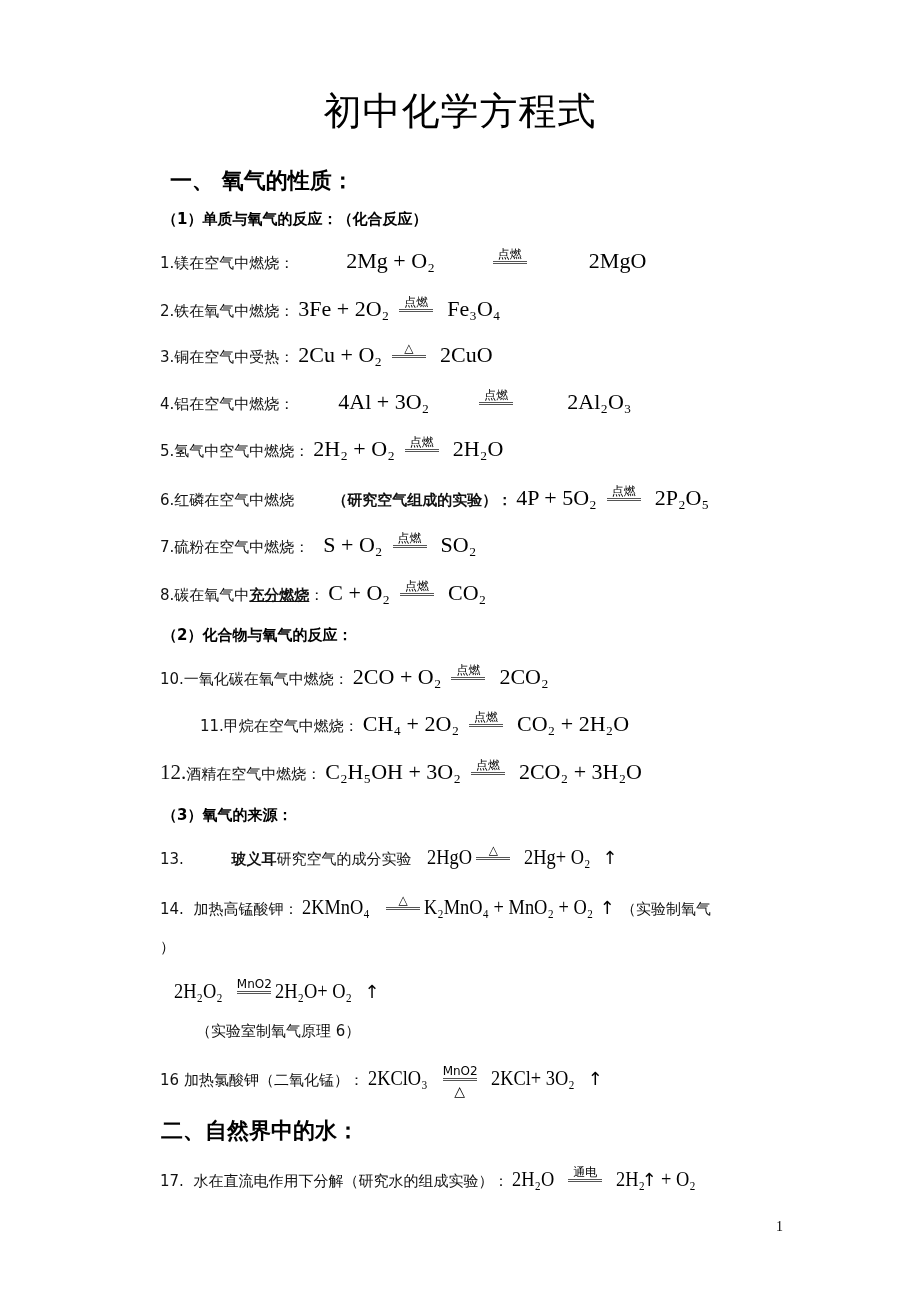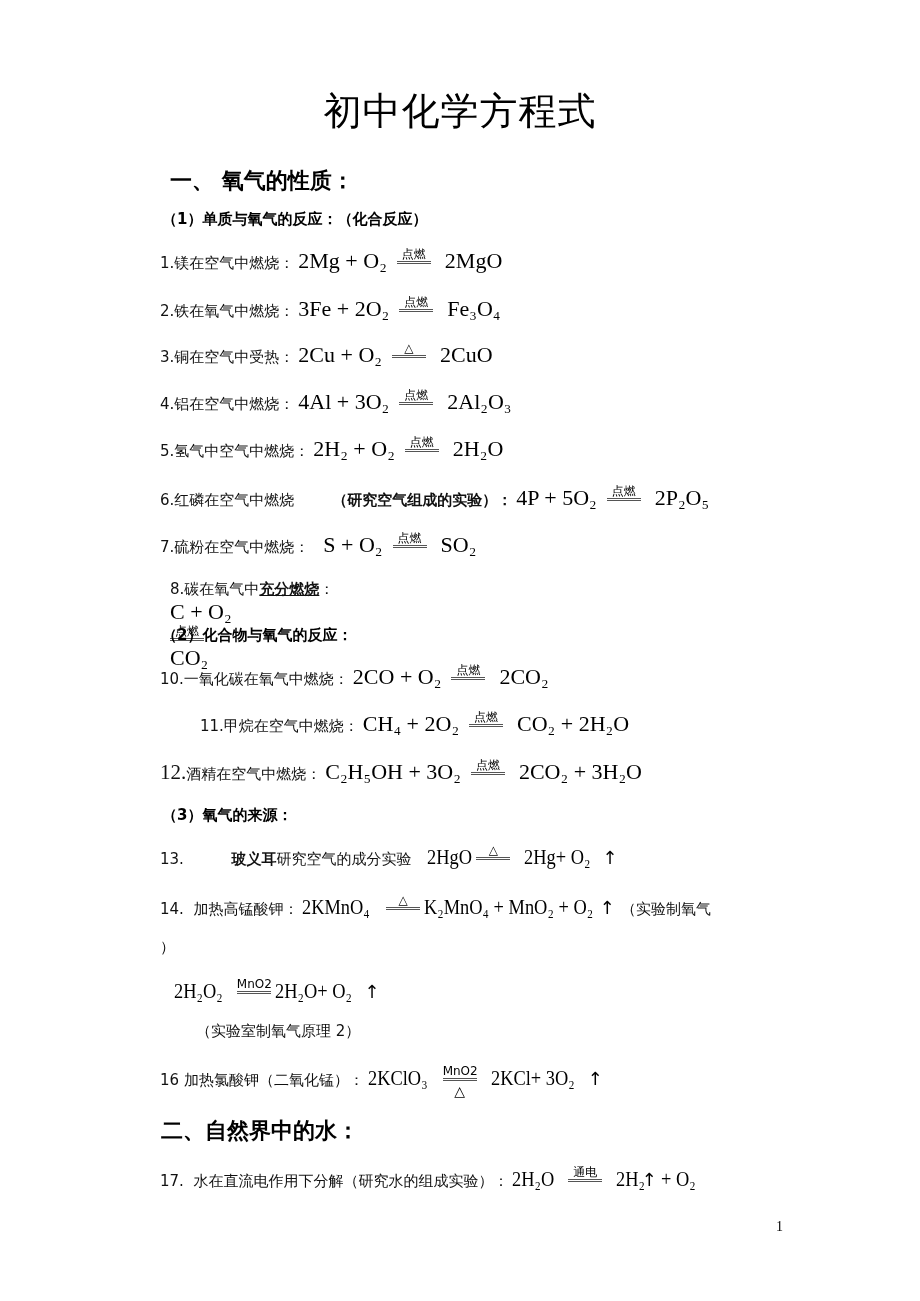--- a/index.html
+++ b/index.html
@@ -21,21 +21,21 @@
   .page-number { position: absolute; left: 776px; top: 1219px; font-size: 14px; }
 </style>
 </head>
 <body>
 
 <div class="page-title">初中化学方程式</div>
 
 <div class="section-heading" style="top:166px;margin-left:9px;">一、  氧气的性质：</div>
 <div class="sub-heading" style="top:210px;">（1）单质与氧气的反应：（化合反应）</div>
 
-<div class="line" style="top:248px;">
+<div class="line" style="top:248px;gap:48px;">
   <span class="label"><span>1.</span><span>镁在空气中燃烧：</span></span>
   <span class="eq">2Mg + O₂</span>
   <span class="cond">
       <span class="top">点燃</span>
       <span class="bar"></span>
     </span>
   <span class="eq">2MgO</span>
 </div>
 
 <div class="line" style="top:296px;">
@@ -51,21 +51,21 @@
 <div class="line" style="top:342px;">
   <span class="label"><span>3.</span><span>铜在空气中受热：</span></span>
   <span class="eq">2Cu + O₂</span>
   <span class="cond">
       <span class="top">△</span>
       <span class="bar"></span>
     </span>
   <span class="eq">2CuO</span>
 </div>
 
-<div class="line" style="top:389px;">
+<div class="line" style="top:389px;gap:40px;">
   <span class="label"><span>4.</span><span>铝在空气中燃烧：</span></span>
   <span class="eq">4Al + 3O₂</span>
   <span class="cond">
       <span class="top">点燃</span>
       <span class="bar"></span>
     </span>
   <span class="eq">2Al₂O₃</span>
 </div>
 
 <div class="line" style="top:436px;">
@@ -91,21 +91,21 @@
 <div class="line" style="top:532px;">
   <span class="label"><span>7.</span><span>硫粉在空气中燃烧：</span></span>
   <span class="eq" style="margin-left:14px;">S + O₂</span>
   <span class="cond">
       <span class="top">点燃</span>
       <span class="bar"></span>
     </span>
   <span class="eq">SO₂</span>
 </div>
 
-<div class="line" style="top:580px;flex-direction:column;">
+<div class="line" style="top:580px;">
   <span class="label"><span>8.</span><span>碳在氧气中</span><u>充分燃烧</u><span>：</span></span>
   <span class="eq">C + O₂</span>
   <span class="cond">
       <span class="top">点燃</span>
       <span class="bar"></span>
     </span>
   <span class="eq">CO₂</span>
 </div>
 
 <div class="sub-heading" style="top:626px;">（2）化合物与氧气的反应：</div>
@@ -171,21 +171,21 @@
 <div class="line" style="top:978px;">
   <span class="eq mono" style="margin-left:14px;">2H₂O₂</span>
   <span class="cond" style="margin-right:0;">
       <span class="top">MnO2</span>
       <span class="bar"></span>
     </span>
   <span class="eq mono">2H₂O+ O₂</span>
   <span class="arrow">↑</span>
 </div>
 <div class="line" style="top:1022px; left:196px;">
-  <span class="label">（实验室制氧气原理 2）</span>
+  <span class="label">（实验室制氧气原理 6）</span>
 </div>
 
 <div class="line" style="top:1065px;">
   <span class="label"><span>16</span>&nbsp;<span>加热氯酸钾（二氧化锰）：</span></span>
   <span class="eq mono">2KClO₃</span>
   <span class="cond">
       <span class="top">MnO2</span>
       <span class="bar"></span>
       <span class="bottom">△</span>
     </span>

